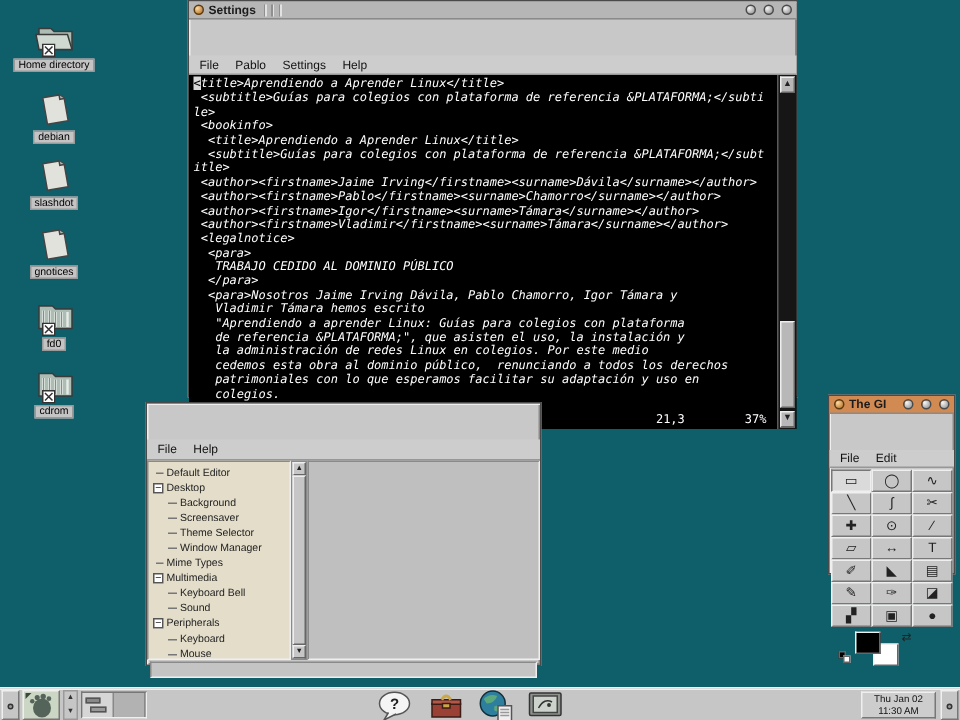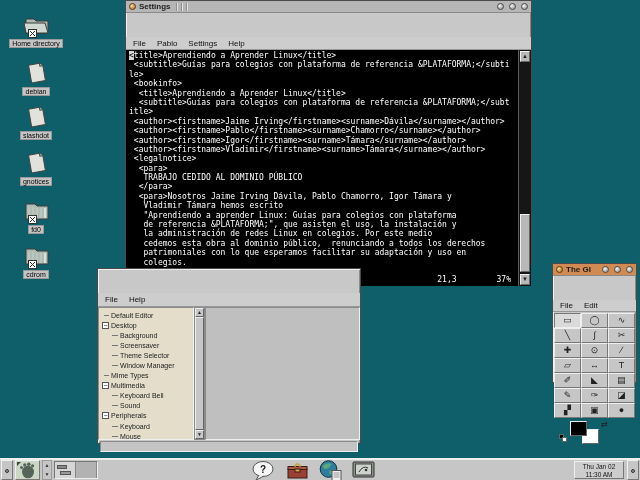--- a/index.html
+++ b/index.html
@@ -23,21 +23,21 @@
   .menubar { display:flex; gap:11px; align-items:center; padding:0 7px;
              font-size:8px; color:#111; background:#cdcdcd; border-bottom:1px solid #979797;margin-top:24px; }
   .menu-item { cursor:default; white-space:nowrap; }
 
   
   #terminal { left:125px; top:0; width:407px; height:265px; }
   #terminal .menubar { height:13px; }
   .term-body { position:relative; background:#000; height:236px; overflow:hidden; }
   .term-text { position:absolute; left:3px; top:1px; right:14px; bottom:1px;
                font-family:"DejaVu Sans Mono", monospace; font-size:8px; line-height:9.4px;
-               color:#fff; white-space:pre; }
+               color:#fff; white-space:pre;font-style:italic; }
   .term-line { height:9.4px; }
   .cursor { background:#d8d8d8; color:#000; }
   .term-status { position:absolute; left:3px; right:16px; bottom:2px; display:flex;
                  font-family:"DejaVu Sans Mono", monospace; font-size:8px; color:#fff; }
   .term-status .pos { margin-left:auto; }
   .term-status .pct { margin-left:40px; margin-right:4px; }
   .t-sb { position:absolute; top:0; right:0; bottom:0; width:13px; background:#161616; border-left:1px solid #5a5a5a; }
   .t-sb .sb-arrow { position:absolute; left:1px; right:1px; height:11px; background:#b8b8b8;
                     border:1px solid; border-color:#eee #666 #666 #eee; font-size:6px; line-height:9px; text-align:center; color:#222; }
   .t-sb .up { top:1px; } .t-sb .down { bottom:1px; }

